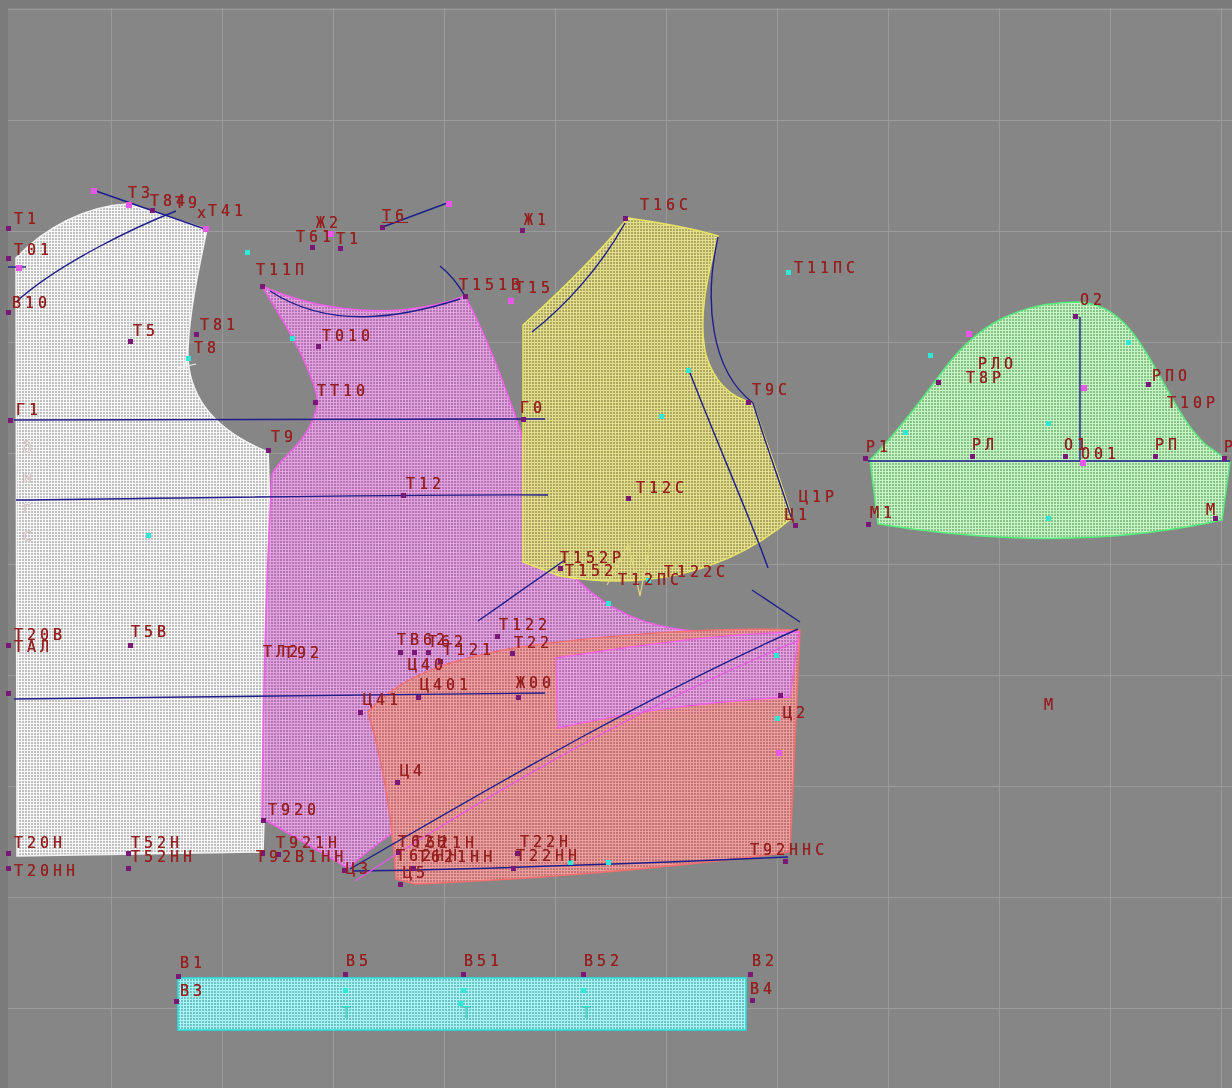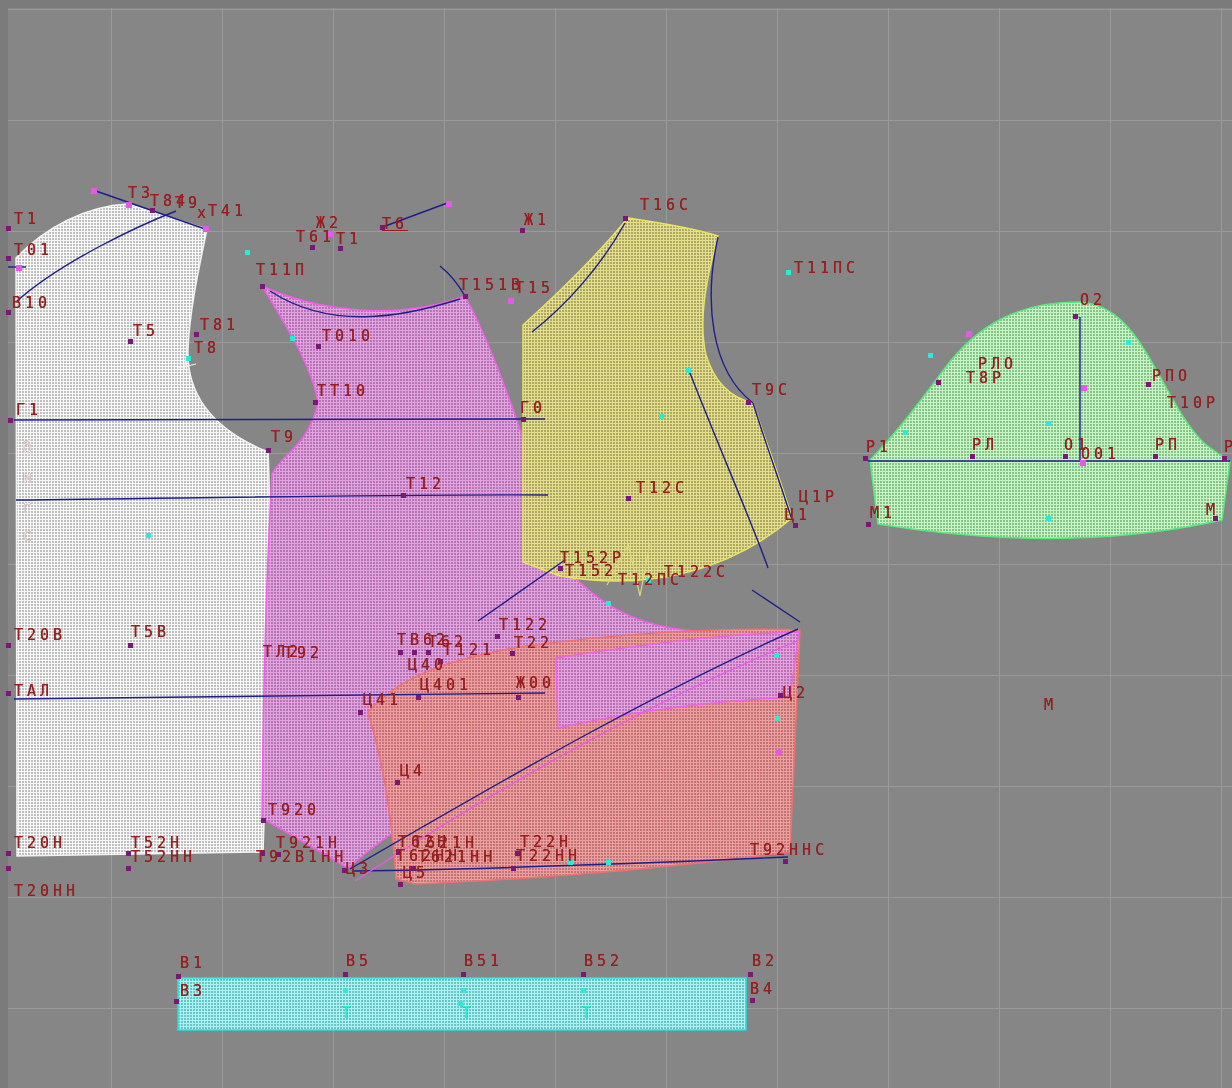--- a/index.html
+++ b/index.html
@@ -208,21 +208,21 @@
       <span class="lbl" style="left: 175px; top: 196px;">Т9</span>
       <span class="lbl" style="left: 197px; top: 206px;">х</span>
       <span class="lbl" style="left: 208px; top: 204px;">Т41</span>
       <span class="lbl" style="left: 133px; top: 324px;">Т5</span>
       <span class="lbl" style="left: 200px; top: 318px;">Т81</span>
       <span class="lbl" style="left: 194px; top: 341px;">Т8</span>
       <span class="lbl" style="left: 256px; top: 263px;">Т11П</span>
       <span class="lbl" style="left: 316px; top: 216px;">Ж2</span>
       <span class="lbl" style="left: 296px; top: 230px;">Т61</span>
       <span class="lbl" style="left: 336px; top: 232px;">Т1</span>
-      <span class="lbl" style="left: 382px; top: 217px; text-decoration: underline;">Т6</span>
+      <span class="lbl" style="left: 382px; top: 209px; text-decoration: underline;">Т6</span>
       <span class="lbl" style="left: 524px; top: 213px;">Ж1</span>
       <span class="lbl" style="left: 459px; top: 278px;">Т151В</span>
       <span class="lbl" style="left: 515px; top: 281px;">Т15</span>
       <span class="lbl" style="left: 640px; top: 198px;">Т16С</span>
       <span class="lbl" style="left: 794px; top: 261px;">Т11ПС</span>
       <span class="lbl" style="left: 322px; top: 329px;">Т010</span>
       <span class="lbl" style="left: 317px; top: 384px;">ТТ10</span>
       <span class="lbl" style="left: 16px; top: 403px;">Г1</span>
       <span class="lbl" style="left: 520px; top: 401px;">Г0</span>
       <span class="lbl" style="left: 271px; top: 430px;">Т9</span>
@@ -238,29 +238,29 @@
       <span class="lbl" style="left: 499px; top: 618px;">Т122</span>
       <span class="lbl" style="left: 514px; top: 636px;">Т22</span>
       <span class="lbl" style="left: 397px; top: 633px;">ТВ62</span>
       <span class="lbl" style="left: 428px; top: 635px;">Т62</span>
       <span class="lbl" style="left: 443px; top: 643px;">Т121</span>
       <span class="lbl" style="left: 408px; top: 658px;">Ц40</span>
       <span class="lbl" style="left: 420px; top: 678px;">Ц401</span>
       <span class="lbl" style="left: 363px; top: 693px;">Ц41</span>
       <span class="lbl" style="left: 516px; top: 676px;">Ж00</span>
       <span class="lbl" style="left: 400px; top: 764px;">Ц4</span>
-      <span class="lbl" style="left: 783px; top: 686px;">Ц2</span>
+      <span class="lbl" style="left: 783px; top: 706px;">Ц2</span>
       <span class="lbl" style="left: 14px; top: 628px;">Т20В</span>
       <span class="lbl" style="left: 131px; top: 625px;">Т5В</span>
-      <span class="lbl" style="left: 14px; top: 684px;">ТАЛ</span>
+      <span class="lbl" style="left: 14px; top: 640px;">ТАЛ</span>
       <span class="lbl" style="left: 263px; top: 645px;">ТЛ2</span>
       <span class="lbl" style="left: 284px; top: 646px;">Т92</span>
       <span class="lbl" style="left: 268px; top: 803px;">Т920</span>
       <span class="lbl" style="left: 14px; top: 836px;">Т20Н</span>
-      <span class="lbl" style="left: 14px; top: 884px; text-align: center;">Т20НН</span>
+      <span class="lbl" style="left: 14px; top: 864px; text-align: center;">Т20НН</span>
       <span class="lbl" style="left: 131px; top: 836px;">Т52Н</span>
       <span class="lbl" style="left: 131px; top: 850px;">Т52НН</span>
       <span class="lbl" style="left: 276px; top: 836px;">Т921Н</span>
       <span class="lbl" style="left: 256px; top: 850px;">Т92В1НН</span>
       <span class="lbl" style="left: 346px; top: 862px;">Ц3</span>
       <span class="lbl" style="left: 398px; top: 835px;">Т62Н</span>
       <span class="lbl" style="left: 413px; top: 836px;">Т621Н</span>
       <span class="lbl" style="left: 396px; top: 849px;">Т62НН</span>
       <span class="lbl" style="left: 418px; top: 850px;">Т621НН</span>
       <span class="lbl" style="left: 520px; top: 835px;">Т22Н</span>

